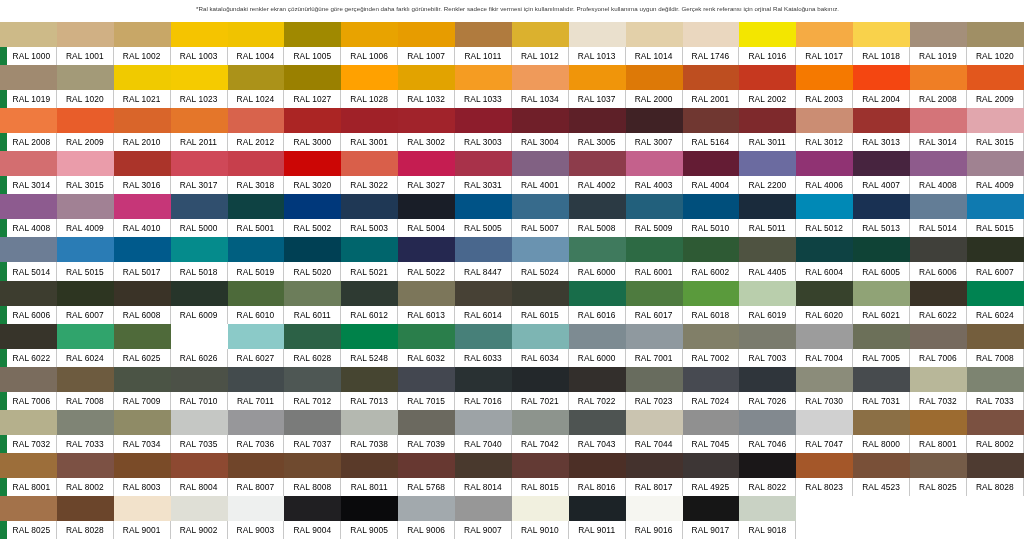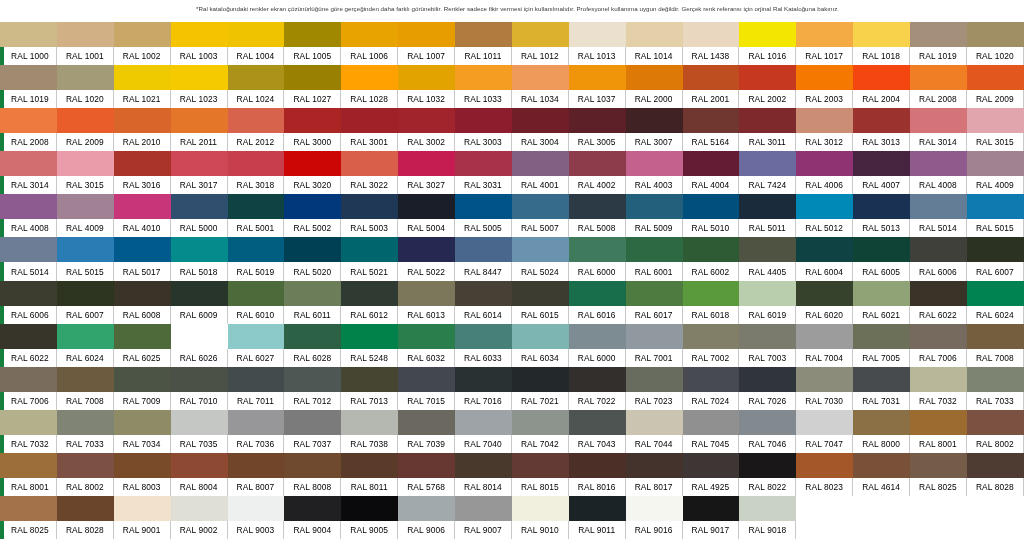--- a/index.html
+++ b/index.html
@@ -94,21 +94,21 @@
     display: flex;
     align-items: center;
     justify-content: center;
     font-size: 8.4px;
     color: #000000;
     letter-spacing: 0.1px;
     white-space: nowrap;
     background: #ffffff;
   }
   .label-cell.first {
-    border-left: 4px solid #15803d;
+    border-left: 7px solid #15803d;
   }
   .spacer {
     flex: 1 1 auto;
     background: #ffffff;
   }
 </style>
 </head>
 <body>
 
 <div id="page">
@@ -146,21 +146,21 @@
           <div class="label-cell">RAL 1002</div>
           <div class="label-cell">RAL 1003</div>
           <div class="label-cell">RAL 1004</div>
           <div class="label-cell">RAL 1005</div>
           <div class="label-cell">RAL 1006</div>
           <div class="label-cell">RAL 1007</div>
           <div class="label-cell">RAL 1011</div>
           <div class="label-cell">RAL 1012</div>
           <div class="label-cell">RAL 1013</div>
           <div class="label-cell">RAL 1014</div>
-          <div class="label-cell">RAL 1438</div>
+          <div class="label-cell">RAL 1746</div>
           <div class="label-cell">RAL 1016</div>
           <div class="label-cell">RAL 1017</div>
           <div class="label-cell">RAL 1018</div>
           <div class="label-cell">RAL 1019</div>
           <div class="label-cell">RAL 1020</div>
         </div>
       </div>
       <div class="row">
         <div class="swatch-band">
           <div class="swatch" title="RAL 1019" style="background: rgb(160, 138, 112);"></div>
@@ -273,21 +273,21 @@
           <div class="label-cell">RAL 3017</div>
           <div class="label-cell">RAL 3018</div>
           <div class="label-cell">RAL 3020</div>
           <div class="label-cell">RAL 3022</div>
           <div class="label-cell">RAL 3027</div>
           <div class="label-cell">RAL 3031</div>
           <div class="label-cell">RAL 4001</div>
           <div class="label-cell">RAL 4002</div>
           <div class="label-cell">RAL 4003</div>
           <div class="label-cell">RAL 4004</div>
-          <div class="label-cell">RAL 7424</div>
+          <div class="label-cell">RAL 2200</div>
           <div class="label-cell">RAL 4006</div>
           <div class="label-cell">RAL 4007</div>
           <div class="label-cell">RAL 4008</div>
           <div class="label-cell">RAL 4009</div>
         </div>
       </div>
       <div class="row">
         <div class="swatch-band">
           <div class="swatch" title="RAL 4008" style="background: rgb(141, 91, 143);"></div>
           <div class="swatch" title="RAL 4009" style="background: rgb(161, 129, 148);"></div>
@@ -569,21 +569,21 @@
           <div class="label-cell">RAL 8008</div>
           <div class="label-cell">RAL 8011</div>
           <div class="label-cell">RAL 5768</div>
           <div class="label-cell">RAL 8014</div>
           <div class="label-cell">RAL 8015</div>
           <div class="label-cell">RAL 8016</div>
           <div class="label-cell">RAL 8017</div>
           <div class="label-cell">RAL 4925</div>
           <div class="label-cell">RAL 8022</div>
           <div class="label-cell">RAL 8023</div>
-          <div class="label-cell">RAL 4614</div>
+          <div class="label-cell">RAL 4523</div>
           <div class="label-cell">RAL 8025</div>
           <div class="label-cell">RAL 8028</div>
         </div>
       </div>
       <div class="row">
         <div class="swatch-band">
           <div class="swatch" title="RAL 8025" style="background: rgb(163, 114, 74);"></div>
           <div class="swatch" title="RAL 8028" style="background: rgb(107, 69, 43);"></div>
           <div class="swatch" title="RAL 9001" style="background: rgb(242, 226, 203);"></div>
           <div class="swatch" title="RAL 9002" style="background: rgb(223, 223, 214);"></div>

